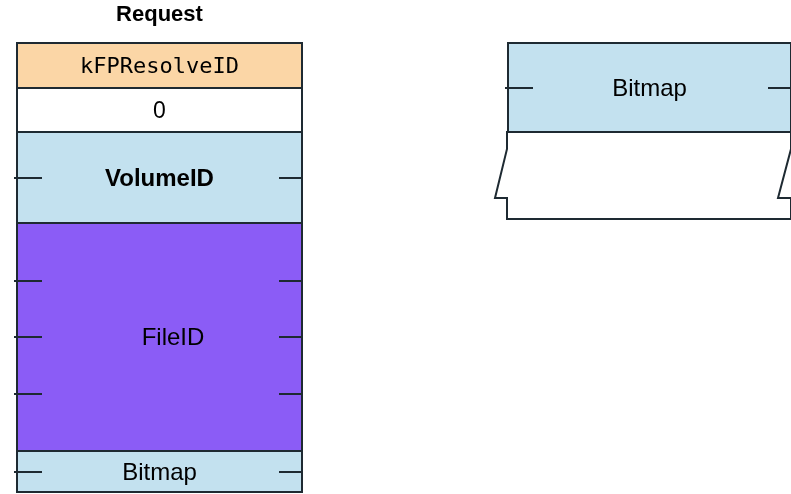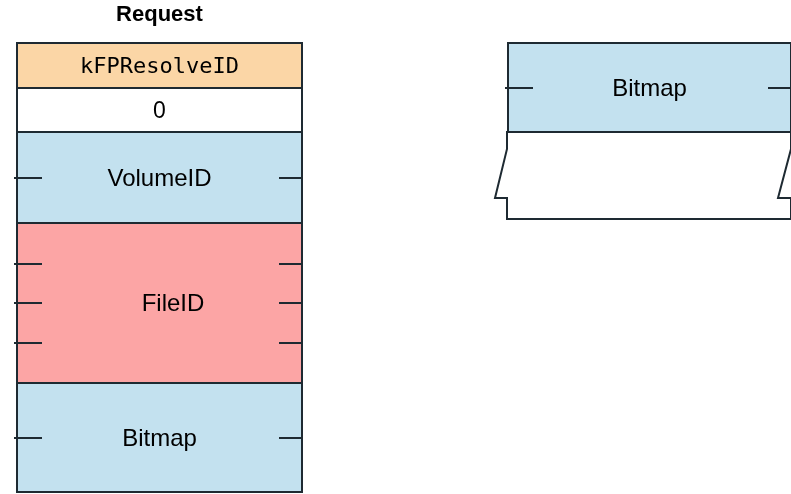--- a/index.html
+++ b/index.html
@@ -24,22 +24,22 @@
   .packet-request{left:2px;top:42px;width:287px;height:451px;display:flex;flex-direction:column;}
   .packet-reply{left:493px;top:42px;width:285px;height:91px;background:var(--blue);}
 
   .row{
     position:relative;box-sizing:border-box;display:flex;align-items:center;justify-content:center;
     border-bottom:2px solid var(--border);font-size:24px;
   }
   .row.last{border-bottom:none;flex:1;}
   .h-opcode{height:45px;background:var(--peach);}
   .h-pad{height:44px;background:#fff;}
-  .h-vol{height:91px;background:var(--blue);}
-  .h-file{height:160px;background:#fca5a5;padding-left:27px;}
+  .h-vol{height:91px;background:var(--blue);font-weight:bold;}
+  .h-file{height:228px;background:#8b5cf6;padding-left:27px;}
   .bg-blue{background:var(--blue);}
   .mono{font-family:"DejaVu Sans Mono",monospace;font-size:22px;}
   .num{font-size:23px;}
 
   .tick{position:absolute;height:2px;background:var(--border);}
   .tick.l{left:-4px;width:28px;}
   .tick.r{right:-2px;width:24px;}
   .t25{top:calc(25% - 1px);}
   .t50{top:calc(50% - 1px);}
   .t75{top:calc(75% - 1px);}

